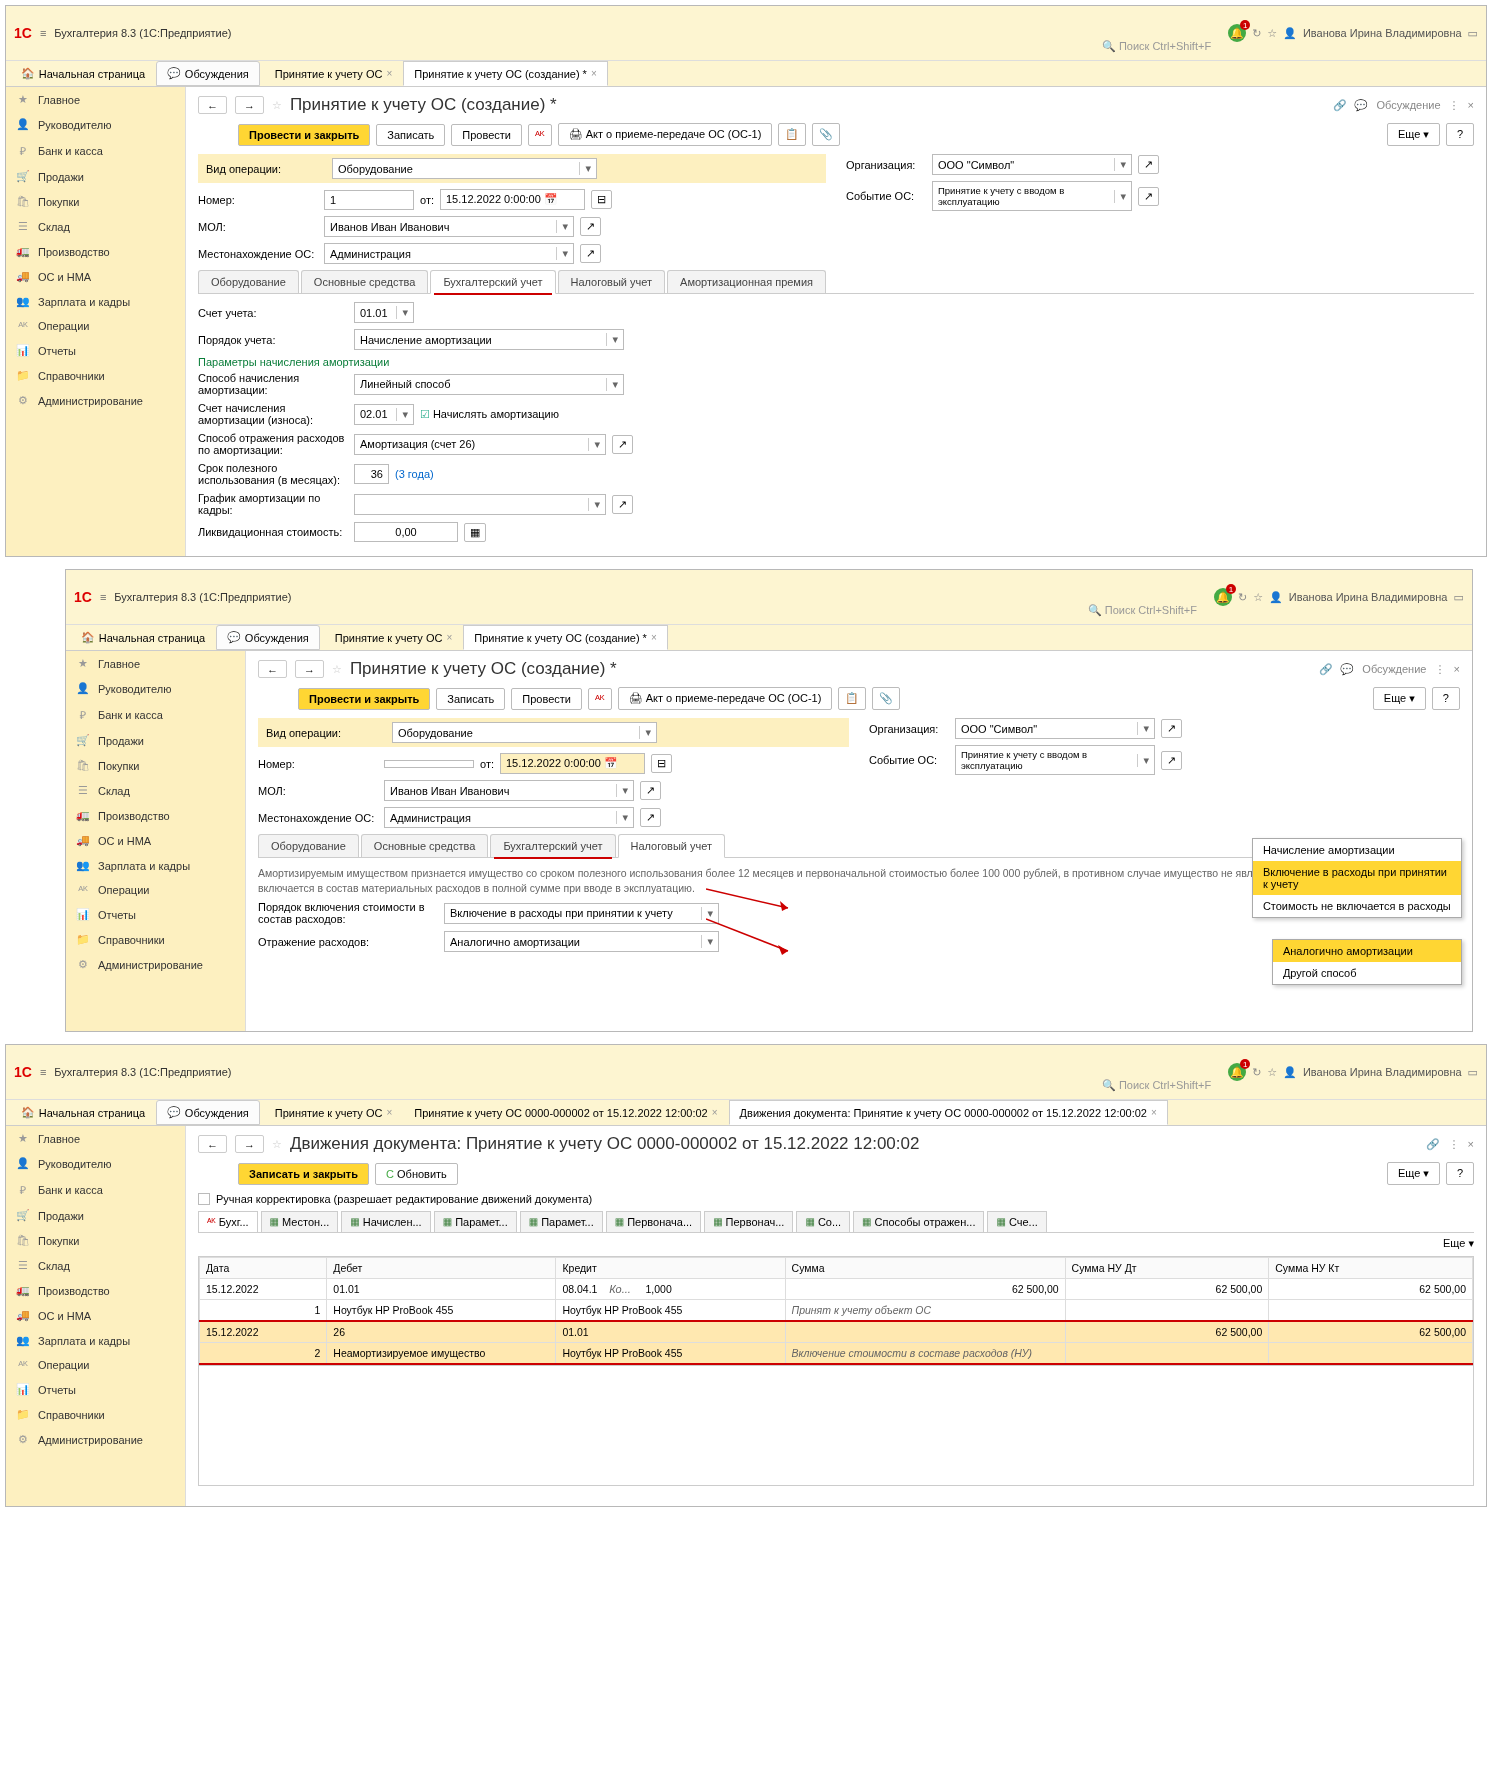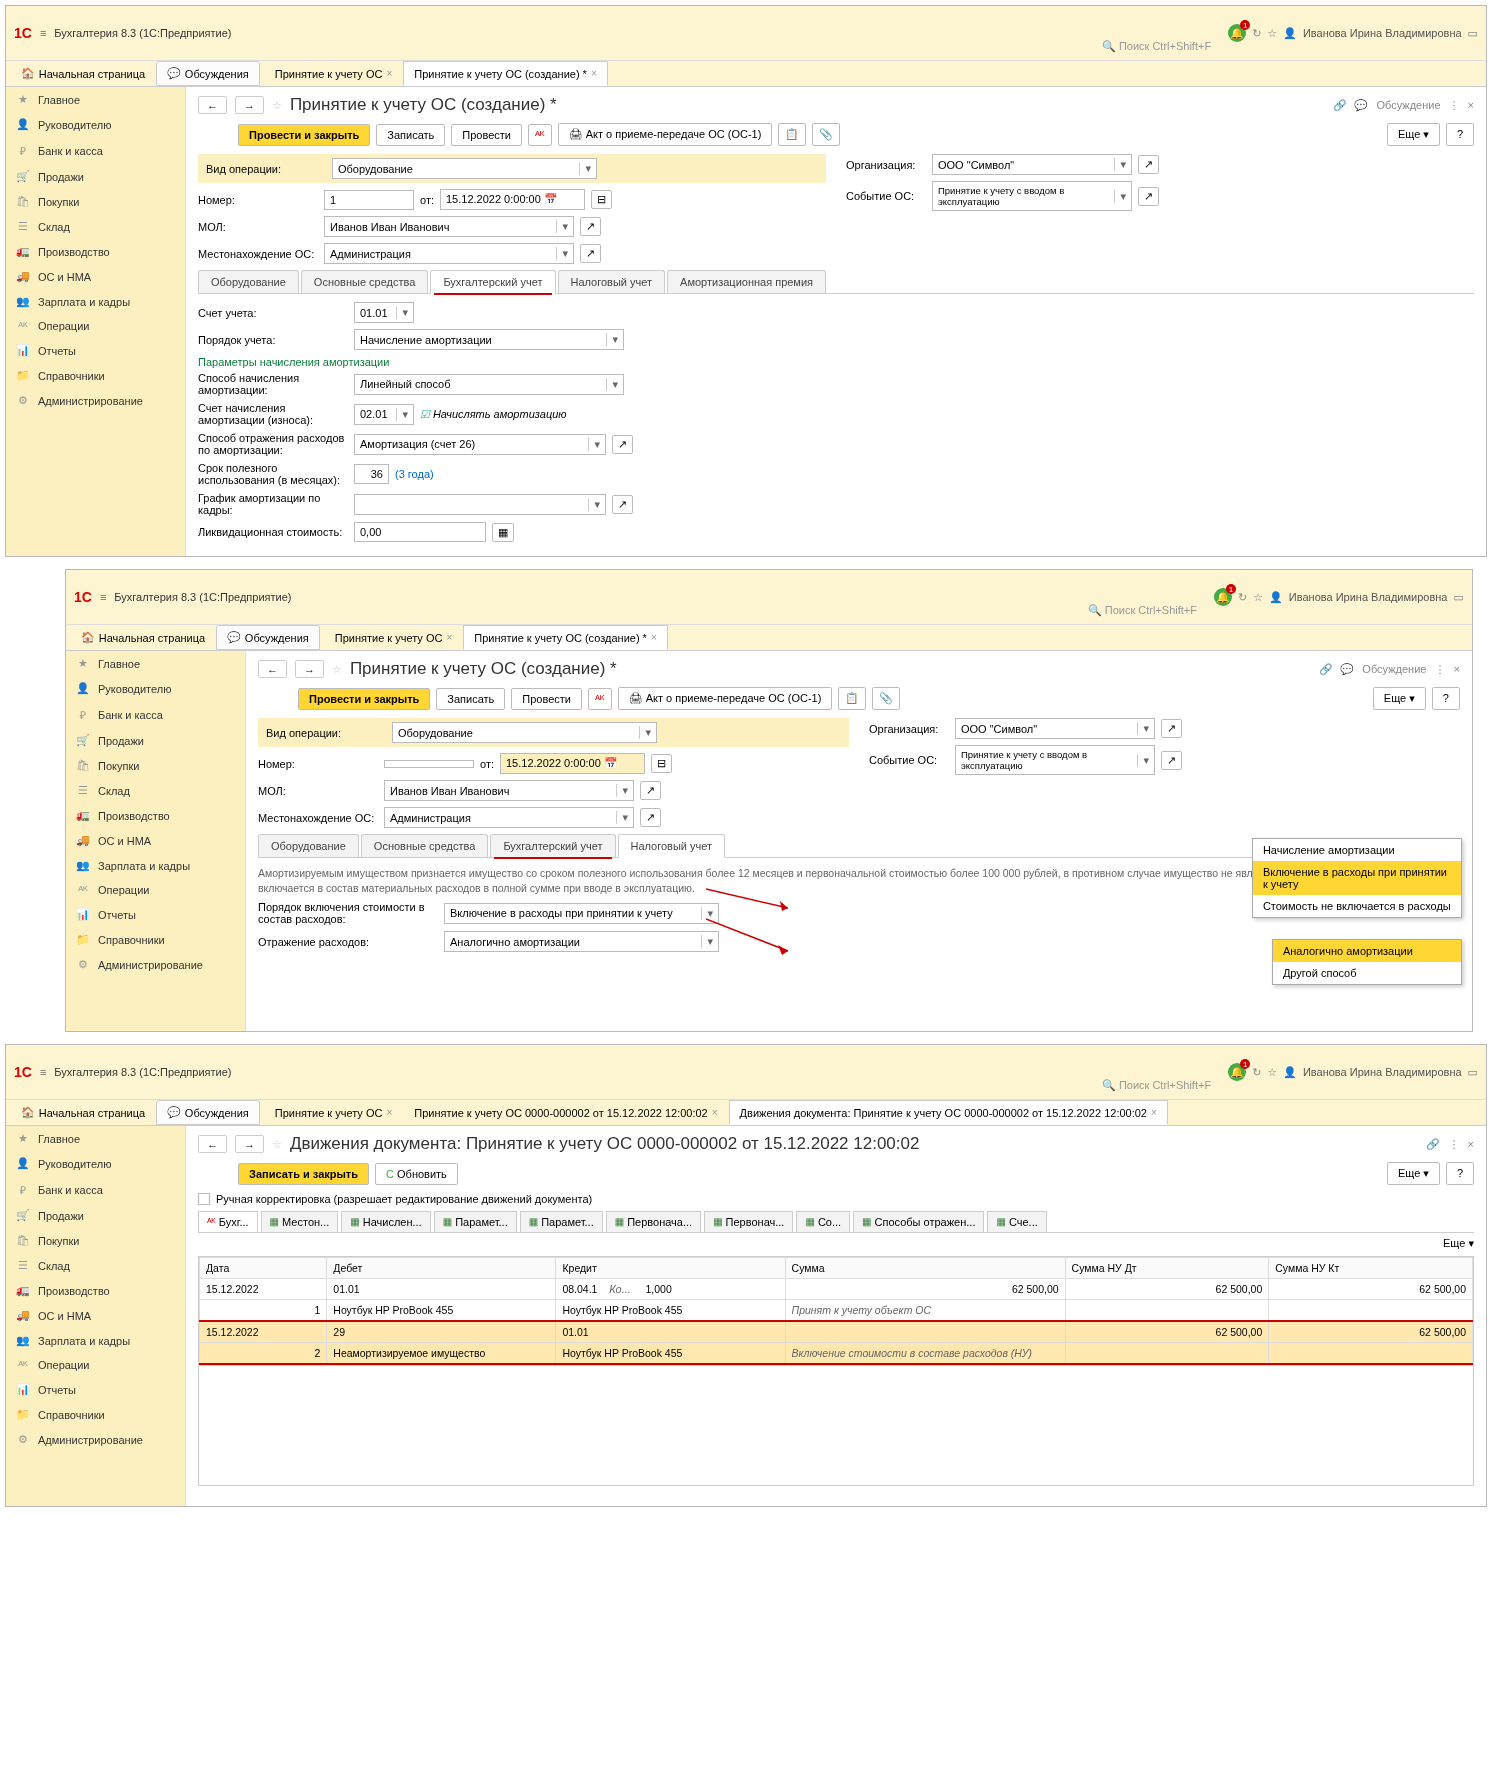--- a/index.html
+++ b/index.html
@@ -42,21 +42,21 @@
 .inp { border: 1px solid #bbb; padding: 3px 5px; background: #fff; }
 .inp.sel { display: flex; align-items: center; }
 .inp.sel .dd { margin-left: auto; padding-left: 5px; border-left: 1px solid #ccc; color: #666; }
 .inp .cal { margin-left: 4px; color: #888; }
 .tinybtn { border: 1px solid #bbb; padding: 2px 5px; background: #fff; cursor: pointer; border-radius: 2px; }
 .tabstrip { display: flex; border-bottom: 1px solid #ccc; margin-bottom: 8px; }
 .tabstrip .ts { padding: 5px 12px; background: #f3f3f3; border: 1px solid #ccc; border-bottom: none; cursor: pointer; margin-right: 2px; border-radius: 3px 3px 0 0; color: #444; position: relative; }
 .tabstrip .ts.active { background: #fff; border-bottom: 1px solid #fff; margin-bottom: -1px; }
 .tabstrip .ts.redline::after { content: ""; position: absolute; left: 3px; right: 3px; bottom: -2px; height: 2px; background: #c00; }
 .params { color: #0a7d3a; margin-bottom: 4px; }
-.chk { display: inline-flex; align-items: center; gap: 3px; font-style: italic; }
+.chk { display: inline-flex; align-items: center; gap: 3px; }
 .chk::before { content: "☑"; color: #2a8; }
 .dropdown-popup { border: 1px solid #aaa; background: #fff; box-shadow: 2px 2px 4px rgba(0,0,0,0.2); }
 .dropdown-popup .dpi { padding: 5px 10px; cursor: pointer; }
 .dropdown-popup .dpi.sel { background: #ffd633; }
 .grid { border: 1px solid #ccc; margin-top: 6px; }
 .grid table { width: 100%; border-collapse: collapse; }
 .grid th, .grid td { border: 1px solid #ddd; padding: 4px 6px; text-align: left; font-size: 10.5px; }
 .grid th { background: #fafafa; font-weight: normal; }
 .grid td.num { text-align: right; }
 .grid tr.hl td { background: #ffe8b0; }
@@ -295,21 +295,21 @@
       <div class="form-row">
           <span style="width:150px">График амортизации по кадры:</span>
           <div class="inp sel" style="width:252px">
             <span></span>
             <span class="dd">▾</span>
           </div>
           <span class="tinybtn">↗</span>
         </div>
       <div class="form-row">
           <span style="width:150px">Ликвидационная стоимость:</span>
-          <div class="inp" style="width:132px;text-align:left">0,00</div>
+          <div class="inp" style="width:104px;text-align:center">0,00</div>
           <span class="tinybtn">▦</span>
         </div>
     </div>
   </div>
 </div>
 
 <div class="win" style="margin-left:60px;width:95%;">
   <div class="titlebar">
     <span class="logo">1С</span>
     <span class="menu-icon">≡</span>
@@ -704,21 +704,21 @@
   <tr class="">
     <td class="num">1</td>
                 <td>Ноутбук HP ProBook 455</td>
                 <td>Ноутбук HP ProBook 455</td>
                 <td class="italic">Принят к учету объект ОС</td>
                 <td></td>
                 <td></td>
   </tr>
               <tr class="hl hl-border">
     <td>15.12.2022</td>
-                <td>29</td>
+                <td>26</td>
                 <td>01.01 &nbsp;&nbsp; <span class="italic"></span> &nbsp;&nbsp;&nbsp; </td>
                 <td class="num"></td>
                 <td class="num">62 500,00</td>
                 <td class="num">62 500,00</td>
   </tr>
   <tr class="hl hl-border2">
     <td class="num">2</td>
                 <td>Неамортизируемое имущество</td>
                 <td>Ноутбук HP ProBook 455</td>
                 <td class="italic">Включение стоимости в составе расходов (НУ)</td>

